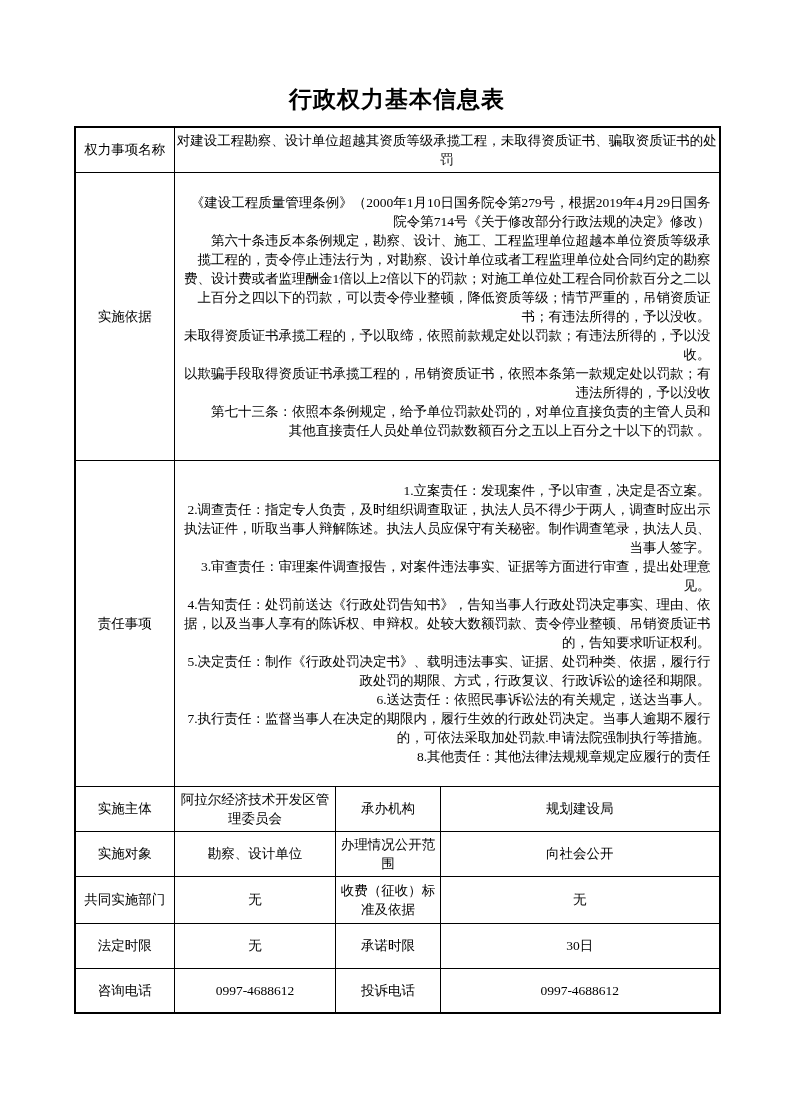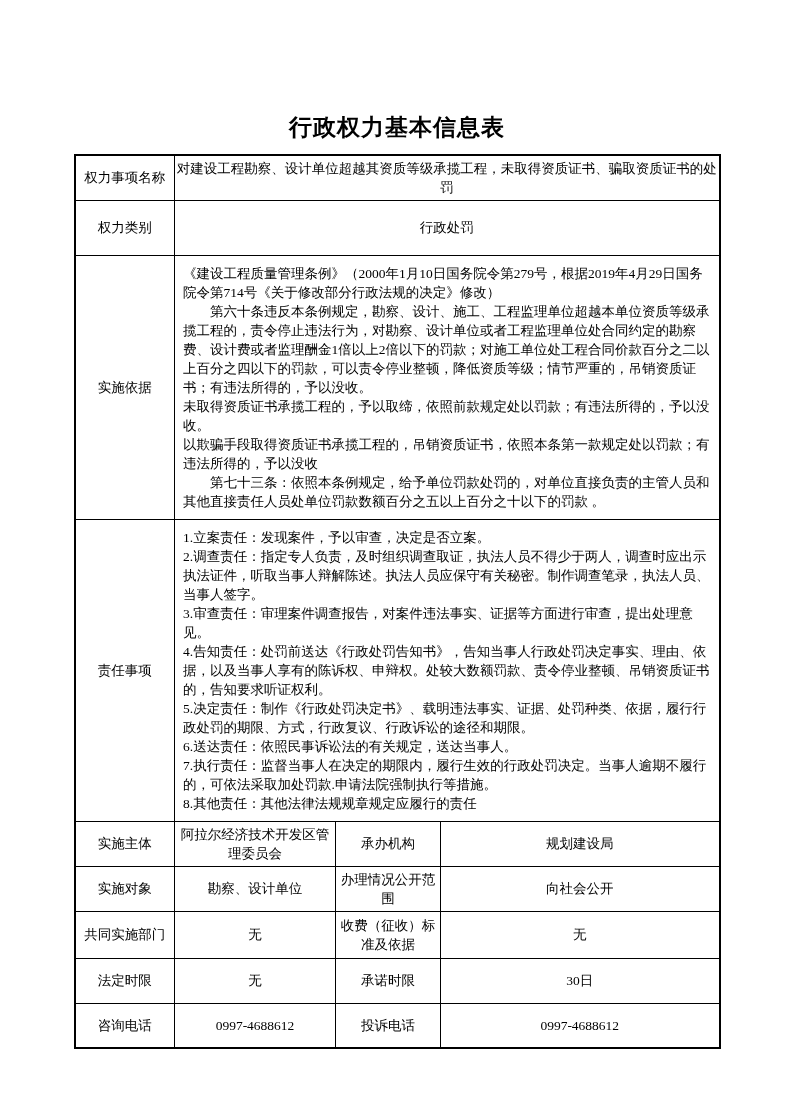--- a/index.html
+++ b/index.html
@@ -11,21 +11,21 @@
     position: relative;
     width: 794px;
     height: 1108px;
     background: #ffffff;
     overflow: hidden;
     font-family: "Liberation Serif", "DejaVu Serif", serif;
     color: #000000;
   }
   .title {
     margin: 0;
-    padding-top: 112px;
+    padding-top: 84px;
     padding-bottom: 11px;
     text-align: center;
     font-size: 23px;
     font-weight: bold;
     letter-spacing: 1px;
   }
   table.info {
     table-layout: fixed;
     border-collapse: collapse;
     margin: 0 auto;
@@ -42,22 +42,22 @@
   }
   td.lbl {
     text-align: center;
     padding: 2px 3px;
   }
   td.val-c {
     text-align: center;
     padding: 2px 0;
   }
   td.val-l {
-    text-align: left;
-    padding: 8px 8px;
+    text-align: right;
+    padding: 20px 8px;
     white-space: pre-wrap;
   }
   td.duties {
     line-height: 17.5px;
   }
   tr.h45  { height: 45px; }
   tr.h55  { height: 55px; }
   tr.h245 { height: 245px; }
   tr.h268 { height: 268px; }
   tr.h47  { height: 47px; }
@@ -77,24 +77,20 @@
       <col style="width:105px">
       <col style="width:279px">
     </colgroup>
 
     <tbody>
         <tr class="h45">
       <td class="lbl">权力事项名称</td>
       <td class="val-c" colspan="3">对建设工程勘察、设计单位超越其资质等级承揽工程，未取得资质证书、骗取资质证书的处罚</td>
     </tr>
 
-    <tr class="h55">
-      <td class="lbl">权力类别</td>
-      <td class="val-c" colspan="3">行政处罚</td>
-    </tr>
 
     <tr class="h245">
       <td class="lbl">实施依据</td>
       <td class="val-l" colspan="3">《建设工程质量管理条例》（2000年1月10日国务院令第279号，根据2019年4月29日国务院令第714号《关于修改部分行政法规的决定》修改）
 　　第六十条违反本条例规定，勘察、设计、施工、工程监理单位超越本单位资质等级承揽工程的，责令停止违法行为，对勘察、设计单位或者工程监理单位处合同约定的勘察费、设计费或者监理酬金1倍以上2倍以下的罚款；对施工单位处工程合同价款百分之二以上百分之四以下的罚款，可以责令停业整顿，降低资质等级；情节严重的，吊销资质证书；有违法所得的，予以没收。
 未取得资质证书承揽工程的，予以取缔，依照前款规定处以罚款；有违法所得的，予以没收。
 以欺骗手段取得资质证书承揽工程的，吊销资质证书，依照本条第一款规定处以罚款；有违法所得的，予以没收
 　　第七十三条：依照本条例规定，给予单位罚款处罚的，对单位直接负责的主管人员和其他直接责任人员处单位罚款数额百分之五以上百分之十以下的罚款 。</td>
     </tr>
 

